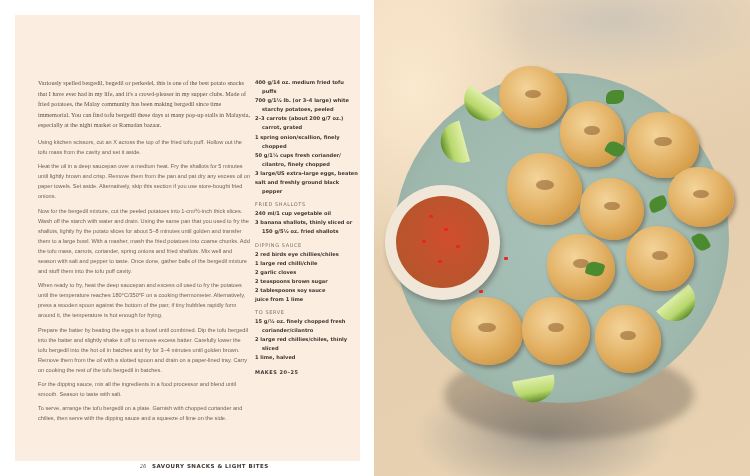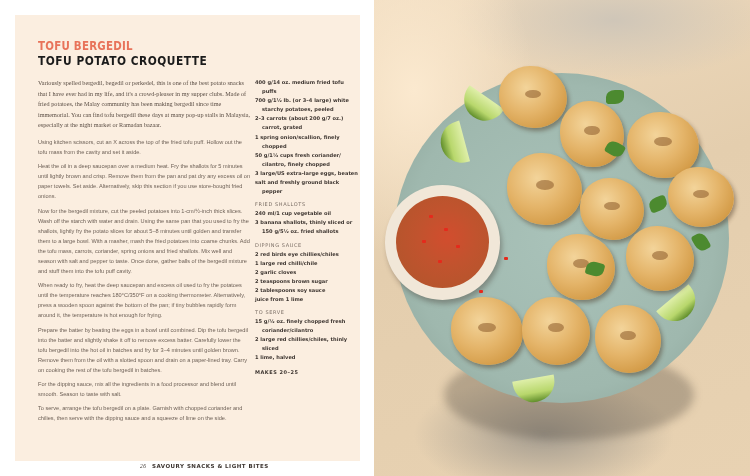--- a/index.html
+++ b/index.html
@@ -87,24 +87,20 @@
   .lime {
     position: absolute; width: 42px; height: 24px; border-radius: 0 0 30px 30px;
     background: linear-gradient(180deg, #dfefa9 0%, #b8d76c 60%, #5f8d2a 100%);
   }
   .herb { position: absolute; width: 18px; height: 14px; border-radius: 50% 20% 50% 20%; background: #4c8a2f; }
 </style>
 </head>
 <body>
 
 <div class="left-page">
-  <div class="title-block">
-    <div class="title-local">TOFU BERGEDIL</div>
-    <div class="title-en">TOFU POTATO CROQUETTE</div>
-  </div>
 
   <div class="method">
     <p class="intro">Variously spelled bergedil, begedil or perkedel, this is one of the best potato snacks that I have ever had in my life, and it's a crowd-pleaser in my supper clubs. Made of fried potatoes, the Malay community has been making bergedil since time immemorial. You can find tofu bergedil these days at many pop-up stalls in Malaysia, especially at the night market or Ramadan bazaar.</p>
     <p class="step">Using kitchen scissors, cut an X across the top of the fried tofu puff. Hollow out the tofu mass from the cavity and set it aside.</p>
     <p class="step">Heat the oil in a deep saucepan over a medium heat. Fry the shallots for 5 minutes until lightly brown and crisp. Remove them from the pan and pat dry any excess oil on paper towels. Set aside. Alternatively, skip this section if you use store-bought fried onions.</p>
     <p class="step">Now for the bergedil mixture, cut the peeled potatoes into 1-cm/½-inch thick slices. Wash off the starch with water and drain. Using the same pan that you used to fry the shallots, lightly fry the potato slices for about 5–8 minutes until golden and transfer them to a large bowl. With a masher, mash the fried potatoes into coarse chunks. Add the tofu mass, carrots, coriander, spring onions and fried shallots. Mix well and season with salt and pepper to taste. Once done, gather balls of the bergedil mixture and stuff them into the tofu puff cavity.</p>
     <p class="step">When ready to fry, heat the deep saucepan and excess oil used to fry the potatoes until the temperature reaches 180°C/350°F on a cooking thermometer. Alternatively, press a wooden spoon against the bottom of the pan; if tiny bubbles rapidly form around it, the temperature is hot enough for frying.</p>
     <p class="step">Prepare the batter by beating the eggs in a bowl until combined. Dip the tofu bergedil into the batter and slightly shake it off to remove excess batter. Carefully lower the tofu bergedil into the hot oil in batches and fry for 3–4 minutes until golden brown. Remove them from the oil with a slotted spoon and drain on a paper-lined tray. Carry on cooking the rest of the tofu bergedil in batches.</p>
     <p class="step">For the dipping sauce, mix all the ingredients in a food processor and blend until smooth. Season to taste with salt.</p>
     <p class="step">To serve, arrange the tofu bergedil on a plate. Garnish with chopped coriander and chilies, then serve with the dipping sauce and a squeeze of lime on the side.</p>

